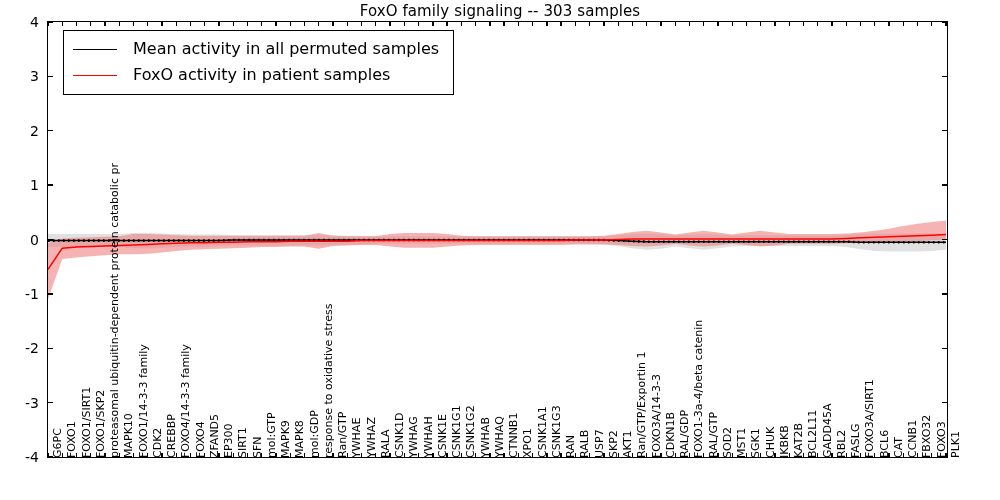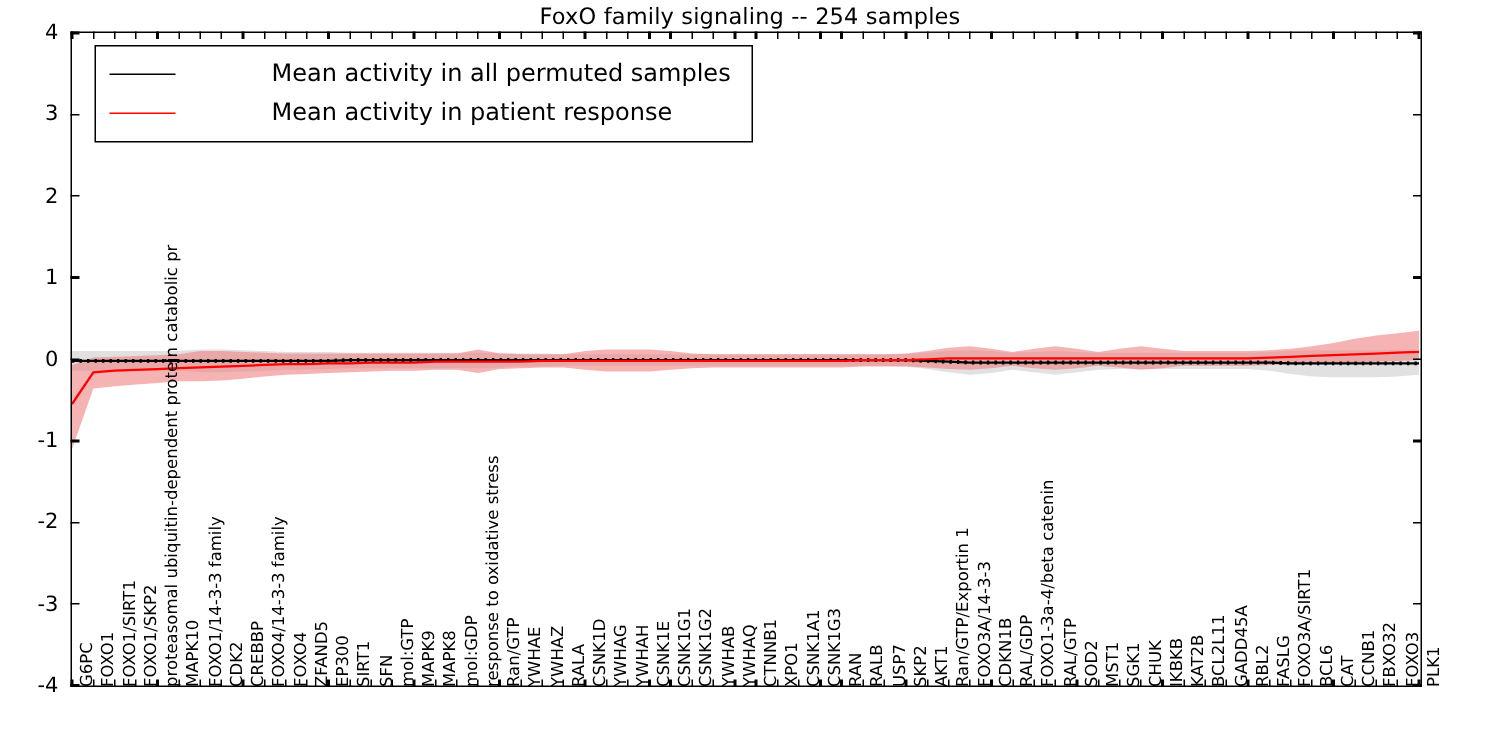--- a/index.html
+++ b/index.html
@@ -37,30 +37,30 @@
     position:absolute;left:0;top:481px;width:1000px;
     text-align:center;font-size:14px;
   }
 
   
   #legend{
     position:absolute;left:63px;top:30px;
     border:1.2px solid #000;background:#fff;
     padding:5px 14px 6px 9px;box-sizing:border-box;
   }
-  .legend-row{display:flex;align-items:center;height:26px;gap:48px;}
+  .legend-row{display:flex;align-items:center;height:26px;}
   .legend-swatch{width:44px;height:0;border-top-width:1.6px;border-top-style:solid;margin-right:16px;}
   .legend-text{font-size:16px;line-height:16px;white-space:nowrap;}
 </style>
 </head>
 <body>
 
 <div id="figure">
 
-  <div id="chart-title">FoxO family signaling -- 254 samples</div>
+  <div id="chart-title">FoxO family signaling -- 303 samples</div>
 
   <div id="plot-area">
     <div id="plot-clip">
       <svg id="data-svg" width="899" height="435">
           <path d="M0.00 212.06 L14.25 212.06 L28.51 212.06 L42.76 212.06 L57.02 212.06 L71.27 212.06 L85.52 210.97 L99.78 210.97 L114.03 211.52 L128.29 212.06 L142.54 212.61 L156.79 212.61 L171.05 212.61 L185.30 213.15 L199.56 213.15 L213.81 213.15 L228.06 213.15 L242.32 213.15 L256.57 213.15 L270.83 213.15 L285.08 213.15 L299.33 213.69 L313.59 213.69 L327.84 214.24 L342.10 214.24 L356.35 214.24 L370.60 214.24 L384.86 214.24 L399.11 214.24 L413.37 214.24 L427.62 214.24 L441.87 214.24 L456.13 214.24 L470.38 214.24 L484.63 214.24 L498.89 214.24 L513.14 214.24 L527.40 214.24 L541.65 214.24 L555.90 214.24 L570.16 213.15 L584.41 212.06 L598.67 211.52 L612.92 212.06 L627.17 213.15 L641.43 212.61 L655.68 212.06 L669.94 212.61 L684.19 213.15 L698.44 213.15 L712.70 213.15 L726.95 213.15 L741.21 213.15 L755.46 213.15 L769.71 213.15 L783.97 213.15 L798.22 212.61 L812.48 212.06 L826.73 211.52 L840.98 211.52 L855.24 211.52 L869.49 211.52 L883.75 211.52 L898.00 212.06 L898.00 227.83 L883.75 228.92 L869.49 229.46 L855.24 229.46 L840.98 229.46 L826.73 228.92 L812.48 227.29 L798.22 225.11 L783.97 224.03 L769.71 224.03 L755.46 224.03 L741.21 224.03 L726.95 224.03 L712.70 224.03 L698.44 224.03 L684.19 224.57 L669.94 226.20 L655.68 227.83 L641.43 226.20 L627.17 224.57 L612.92 226.74 L598.67 227.83 L584.41 226.20 L570.16 224.03 L555.90 222.39 L541.65 221.85 L527.40 221.85 L513.14 221.85 L498.89 221.85 L484.63 221.85 L470.38 221.85 L456.13 221.85 L441.87 221.85 L427.62 221.85 L413.37 221.85 L399.11 221.85 L384.86 221.85 L370.60 221.85 L356.35 221.85 L342.10 221.85 L327.84 221.85 L313.59 222.39 L299.33 222.39 L285.08 222.94 L270.83 223.48 L256.57 223.48 L242.32 223.48 L228.06 223.48 L213.81 223.48 L199.56 223.48 L185.30 223.48 L171.05 224.03 L156.79 224.57 L142.54 224.57 L128.29 225.11 L114.03 225.66 L99.78 226.20 L85.52 226.20 L71.27 225.11 L57.02 225.11 L42.76 225.11 L28.51 225.11 L14.25 225.11 L0.00 225.11 Z" fill="#c8c8c8" fill-opacity="0.55" stroke="none"></path>
           <path d="M0.00 221.31 L14.25 216.41 L28.51 215.87 L42.76 215.32 L57.02 214.78 L71.27 214.24 L85.52 212.06 L99.78 212.06 L114.03 212.61 L128.29 213.15 L142.54 213.69 L156.79 213.69 L171.05 213.69 L185.30 213.69 L199.56 213.69 L213.81 213.69 L228.06 213.69 L242.32 213.69 L256.57 213.69 L270.83 210.97 L285.08 213.69 L299.33 214.24 L313.59 214.24 L327.84 214.24 L342.10 212.06 L356.35 210.97 L370.60 210.97 L384.86 210.97 L399.11 212.06 L413.37 213.69 L427.62 214.24 L441.87 214.24 L456.13 214.24 L470.38 214.24 L484.63 214.24 L498.89 214.24 L513.14 214.24 L527.40 214.24 L541.65 214.24 L555.90 213.69 L570.16 212.06 L584.41 209.89 L598.67 208.80 L612.92 210.43 L627.17 212.61 L641.43 210.43 L655.68 208.80 L669.94 210.43 L684.19 212.61 L698.44 210.43 L712.70 208.80 L726.95 210.43 L741.21 212.06 L755.46 212.06 L769.71 212.06 L783.97 212.06 L798.22 211.52 L812.48 210.43 L826.73 208.80 L840.98 206.63 L855.24 203.91 L869.49 201.73 L883.75 200.10 L898.00 198.47 L898.00 218.04 L883.75 218.59 L869.49 219.13 L855.24 219.68 L840.98 220.22 L826.73 220.76 L812.48 220.76 L798.22 221.31 L783.97 221.85 L769.71 221.85 L755.46 221.85 L741.21 221.85 L726.95 223.48 L712.70 224.57 L698.44 222.94 L684.19 221.85 L669.94 223.48 L655.68 224.57 L641.43 223.48 L627.17 221.85 L612.92 223.48 L598.67 224.57 L584.41 224.03 L570.16 222.94 L555.90 222.39 L541.65 222.39 L527.40 222.39 L513.14 222.94 L498.89 222.94 L484.63 222.94 L470.38 222.94 L456.13 222.94 L441.87 222.94 L427.62 222.94 L413.37 223.48 L399.11 224.57 L384.86 225.66 L370.60 225.66 L356.35 225.66 L342.10 224.57 L327.84 222.94 L313.59 222.94 L299.33 223.48 L285.08 224.03 L270.83 226.74 L256.57 224.57 L242.32 224.57 L228.06 225.11 L213.81 225.11 L199.56 225.66 L185.30 226.20 L171.05 226.74 L156.79 227.29 L142.54 227.83 L128.29 228.92 L114.03 230.55 L99.78 231.64 L85.52 232.18 L71.27 232.18 L57.02 233.27 L42.76 234.36 L28.51 235.44 L14.25 237.08 L0.00 277.31 Z" fill="#f08080" fill-opacity="0.60" stroke="none"></path>
           <path d="M0.00 218.59 L14.25 218.59 L28.51 218.59 L42.76 218.59 L57.02 218.59 L71.27 218.59 L85.52 218.59 L99.78 218.59 L114.03 218.59 L128.29 218.59 L142.54 218.59 L156.79 218.59 L171.05 218.59 L185.30 218.04 L199.56 218.04 L213.81 218.04 L228.06 218.04 L242.32 218.04 L256.57 218.04 L270.83 218.04 L285.08 218.04 L299.33 218.04 L313.59 218.04 L327.84 218.04 L342.10 218.04 L356.35 218.04 L370.60 218.04 L384.86 218.04 L399.11 218.04 L413.37 218.04 L427.62 218.04 L441.87 218.04 L456.13 218.04 L470.38 218.04 L484.63 218.04 L498.89 218.04 L513.14 218.04 L527.40 218.04 L541.65 218.04 L555.90 218.04 L570.16 218.59 L584.41 219.13 L598.67 219.68 L612.92 219.68 L627.17 219.68 L641.43 219.68 L655.68 219.68 L669.94 219.68 L684.19 219.68 L698.44 219.68 L712.70 219.68 L726.95 219.68 L741.21 219.68 L755.46 219.68 L769.71 219.68 L783.97 219.68 L798.22 219.68 L812.48 220.22 L826.73 220.22 L840.98 220.22 L855.24 220.22 L869.49 220.22 L883.75 220.22 L898.00 220.22 " fill="none" stroke="#000000" stroke-width="1.5"></path>
           <path d="M0.00 218.59 L14.25 218.59 L28.51 218.59 L42.76 218.59 L57.02 218.59 L71.27 218.59 L85.52 218.59 L99.78 218.59 L114.03 218.59 L128.29 218.59 L142.54 218.59 L156.79 218.59 L171.05 218.59 L185.30 218.04 L199.56 218.04 L213.81 218.04 L228.06 218.04 L242.32 218.04 L256.57 218.04 L270.83 218.04 L285.08 218.04 L299.33 218.04 L313.59 218.04 L327.84 218.04 L342.10 218.04 L356.35 218.04 L370.60 218.04 L384.86 218.04 L399.11 218.04 L413.37 218.04 L427.62 218.04 L441.87 218.04 L456.13 218.04 L470.38 218.04 L484.63 218.04 L498.89 218.04 L513.14 218.04 L527.40 218.04 L541.65 218.04 L555.90 218.04 L570.16 218.59 L584.41 219.13 L598.67 219.68 L612.92 219.68 L627.17 219.68 L641.43 219.68 L655.68 219.68 L669.94 219.68 L684.19 219.68 L698.44 219.68 L712.70 219.68 L726.95 219.68 L741.21 219.68 L755.46 219.68 L769.71 219.68 L783.97 219.68 L798.22 219.68 L812.48 220.22 L826.73 220.22 L840.98 220.22 L855.24 220.22 L869.49 220.22 L883.75 220.22 L898.00 220.22 " fill="none" stroke="#000000" stroke-width="2.6" stroke-dasharray="1.6 3.4"></path>
           <path d="M0.00 247.41 L14.25 226.20 L28.51 225.11 L42.76 224.57 L57.02 224.03 L71.27 223.48 L85.52 222.94 L99.78 222.39 L114.03 221.85 L128.29 221.31 L142.54 220.76 L156.79 220.76 L171.05 220.22 L185.30 220.22 L199.56 219.68 L213.81 219.68 L228.06 219.68 L242.32 219.13 L256.57 219.13 L270.83 219.13 L285.08 219.13 L299.33 219.13 L313.59 218.59 L327.84 218.59 L342.10 218.59 L356.35 218.59 L370.60 218.59 L384.86 218.59 L399.11 218.59 L413.37 218.59 L427.62 218.59 L441.87 218.59 L456.13 218.59 L470.38 218.59 L484.63 218.59 L498.89 218.59 L513.14 218.59 L527.40 218.04 L541.65 218.04 L555.90 218.04 L570.16 217.50 L584.41 216.96 L598.67 216.96 L612.92 216.96 L627.17 216.96 L641.43 216.96 L655.68 216.96 L669.94 216.96 L684.19 216.96 L698.44 216.96 L712.70 216.96 L726.95 216.96 L741.21 216.96 L755.46 216.96 L769.71 216.96 L783.97 216.96 L798.22 216.41 L812.48 215.87 L826.73 215.32 L840.98 214.78 L855.24 214.24 L869.49 213.69 L883.75 213.15 L898.00 212.61 " fill="none" stroke="#ff0000" stroke-width="1.5"></path>
         </svg>
@@ -295,17 +295,17 @@
     </div>
 
 
   <div id="legend">
       <div class="legend-row">
         <span class="legend-swatch" style="border-top-color: rgb(0, 0, 0);"></span>
         <span class="legend-text">Mean activity in all permuted samples</span>
       </div>
       <div class="legend-row">
         <span class="legend-swatch" style="border-top-color: rgb(255, 0, 0);"></span>
-        <span class="legend-text">Mean activity in patient response</span>
+        <span class="legend-text">FoxO activity in patient samples</span>
       </div>
     </div>
 
 </div>
 
 </body></html>

